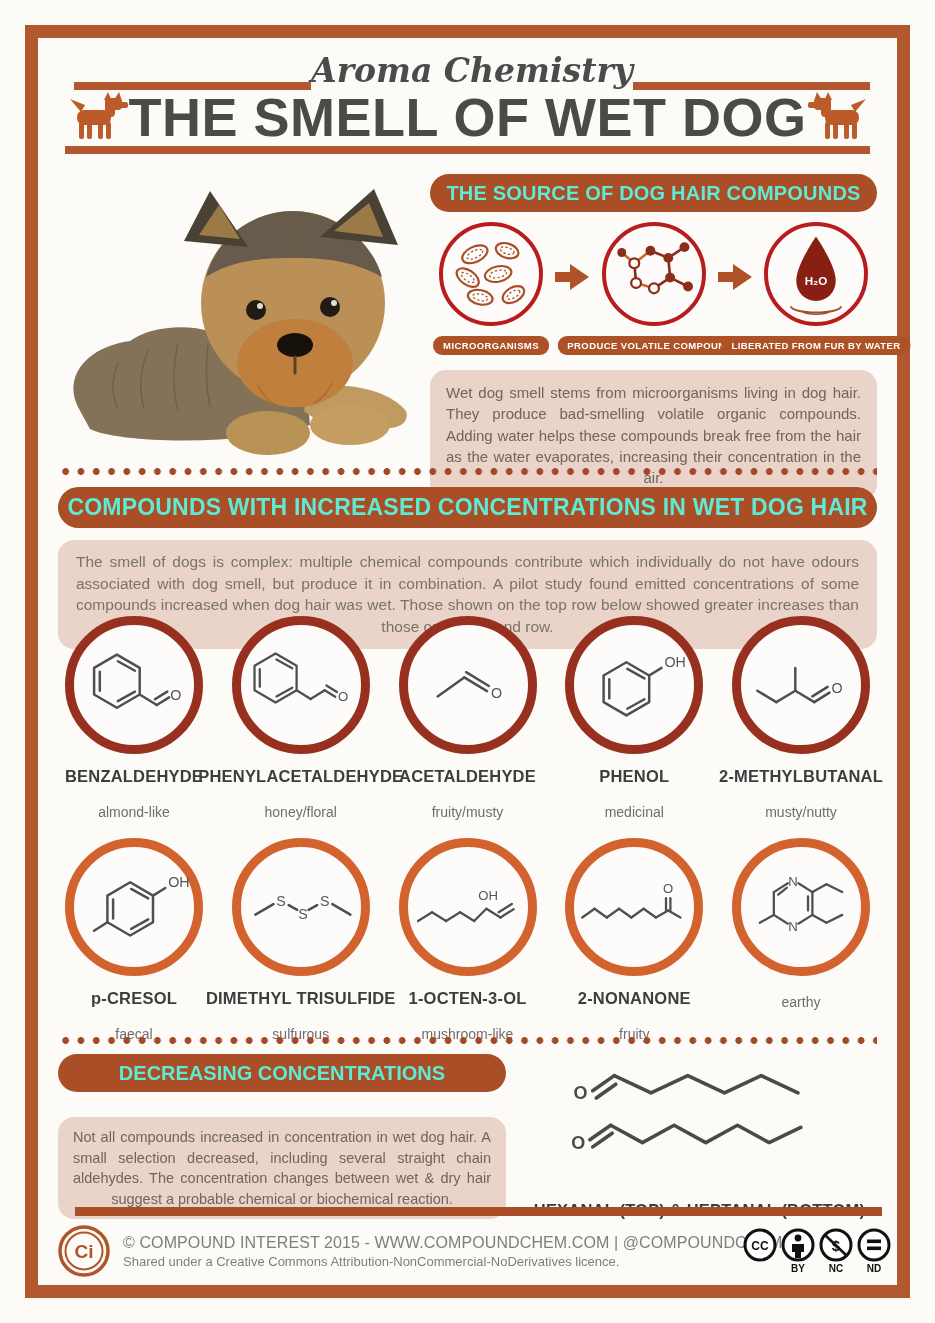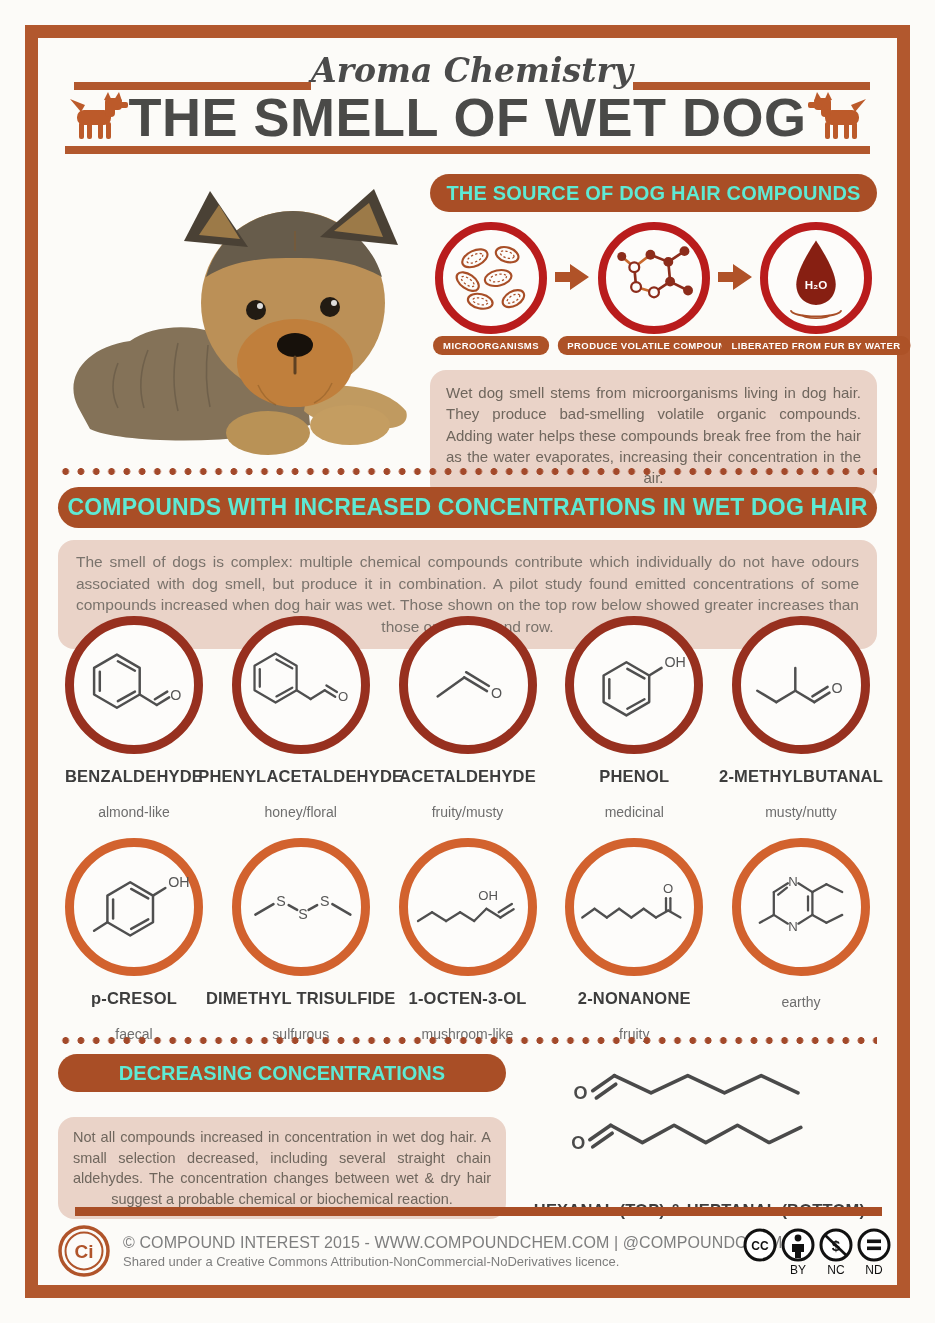--- a/index.html
+++ b/index.html
@@ -19,21 +19,21 @@
   .title-underline{position:absolute;top:108px;left:27px;right:27px;height:8px;background:#b2582e;}
 
   
   .top-section{position:absolute;top:136px;left:20px;right:20px;display:flex;gap:10px;}
   .dog-photo{width:362px;height:292px;flex:none;}
   .source-col{flex:1;display:flex;flex-direction:column;}
   .pill-header{background:#a94e26;color:#5eead4;border-radius:20px;display:flex;align-items:center;justify-content:center;font-weight:bold;}
   .source-header{height:38px;font-size:20px;letter-spacing:.2px;}
   .steps{display:flex;justify-content:space-between;margin-top:10px;height:140px;padding:0 2px;}
   .step{width:118px;display:flex;flex-direction:column;align-items:center;position:relative;}
-  .step-circle{width:96px;height:96px;border:8px solid #b91c1c;border-radius:50%;background:#fdfcfa;display:flex;align-items:center;justify-content:center;}
+  .step-circle{width:96px;height:96px;border:4px solid #b91c1c;border-radius:50%;background:#fdfcfa;display:flex;align-items:center;justify-content:center;}
   .step-pill{position:absolute;top:114px;left:50%;transform:translateX(-50%);background:#ad5227;color:#fff;
              font-size:9.5px;font-weight:bold;letter-spacing:.4px;white-space:nowrap;padding:4px 10px;border-radius:9px;}
   .step-arrow{align-self:flex-start;margin-top:42px;width:34px;height:26px;flex:none;}
   .pink-box{background:#ead3c8;border-radius:16px;color:#6f665d;text-align:justify;text-align-last:center;}
   .source-desc{margin-top:8px;padding:12px 16px;font-size:15px;line-height:1.42;}
 
   
   .dotted{position:absolute;left:20px;right:20px;height:11px;
           background-image:radial-gradient(circle,#a3492a 3.1px,rgba(0,0,0,0) 3.7px);
           background-size:15.3px 11px;background-repeat:repeat-x;background-position:left center;}
@@ -64,21 +64,21 @@
   
   .footer-bar{position:absolute;top:1169px;left:37px;right:15px;height:9px;background:#a94e26;}
   .footer{position:absolute;top:1185px;left:19px;right:4px;height:56px;display:flex;align-items:center;}
   .ci-logo{width:54px;height:54px;flex:none;}
   .footer-text{flex:1;margin-left:12px;color:#7e7e7e;min-width:0;}
   .footer-line1{font-size:16px;letter-spacing:.1px;white-space:nowrap;}
   .footer-line2{font-size:13px;margin-top:2px;white-space:nowrap;}
   .cc-badges{display:flex;flex:none;margin-left:8px;align-items:flex-start;}
   .cc-badge{width:38px;display:flex;flex-direction:column;align-items:center;}
   .cc-badge svg{width:36px;height:36px;}
-  .cc-label{font-size:12px;font-weight:normal;color:#111;margin-top:0;height:12px;}
+  .cc-label{font-size:10px;font-weight:bold;color:#111;margin-top:0;height:12px;}
 
   
   .mol{stroke:#4f4f4f;stroke-width:2.6;fill:none;stroke-linecap:round;stroke-linejoin:round;}
   .atom{font-family:"Liberation Sans",sans-serif;font-size:15px;fill:#555;}
   .bigmol{stroke:#4a4a4a;stroke-width:5;fill:none;stroke-linecap:round;stroke-linejoin:round;}
   .bigatom{font-family:"Liberation Sans",sans-serif;font-size:25px;font-weight:bold;fill:#4a4a4a;}
   .comp-circle svg{width:114px;height:96px;}
 </style>
 </head>
 <body>

